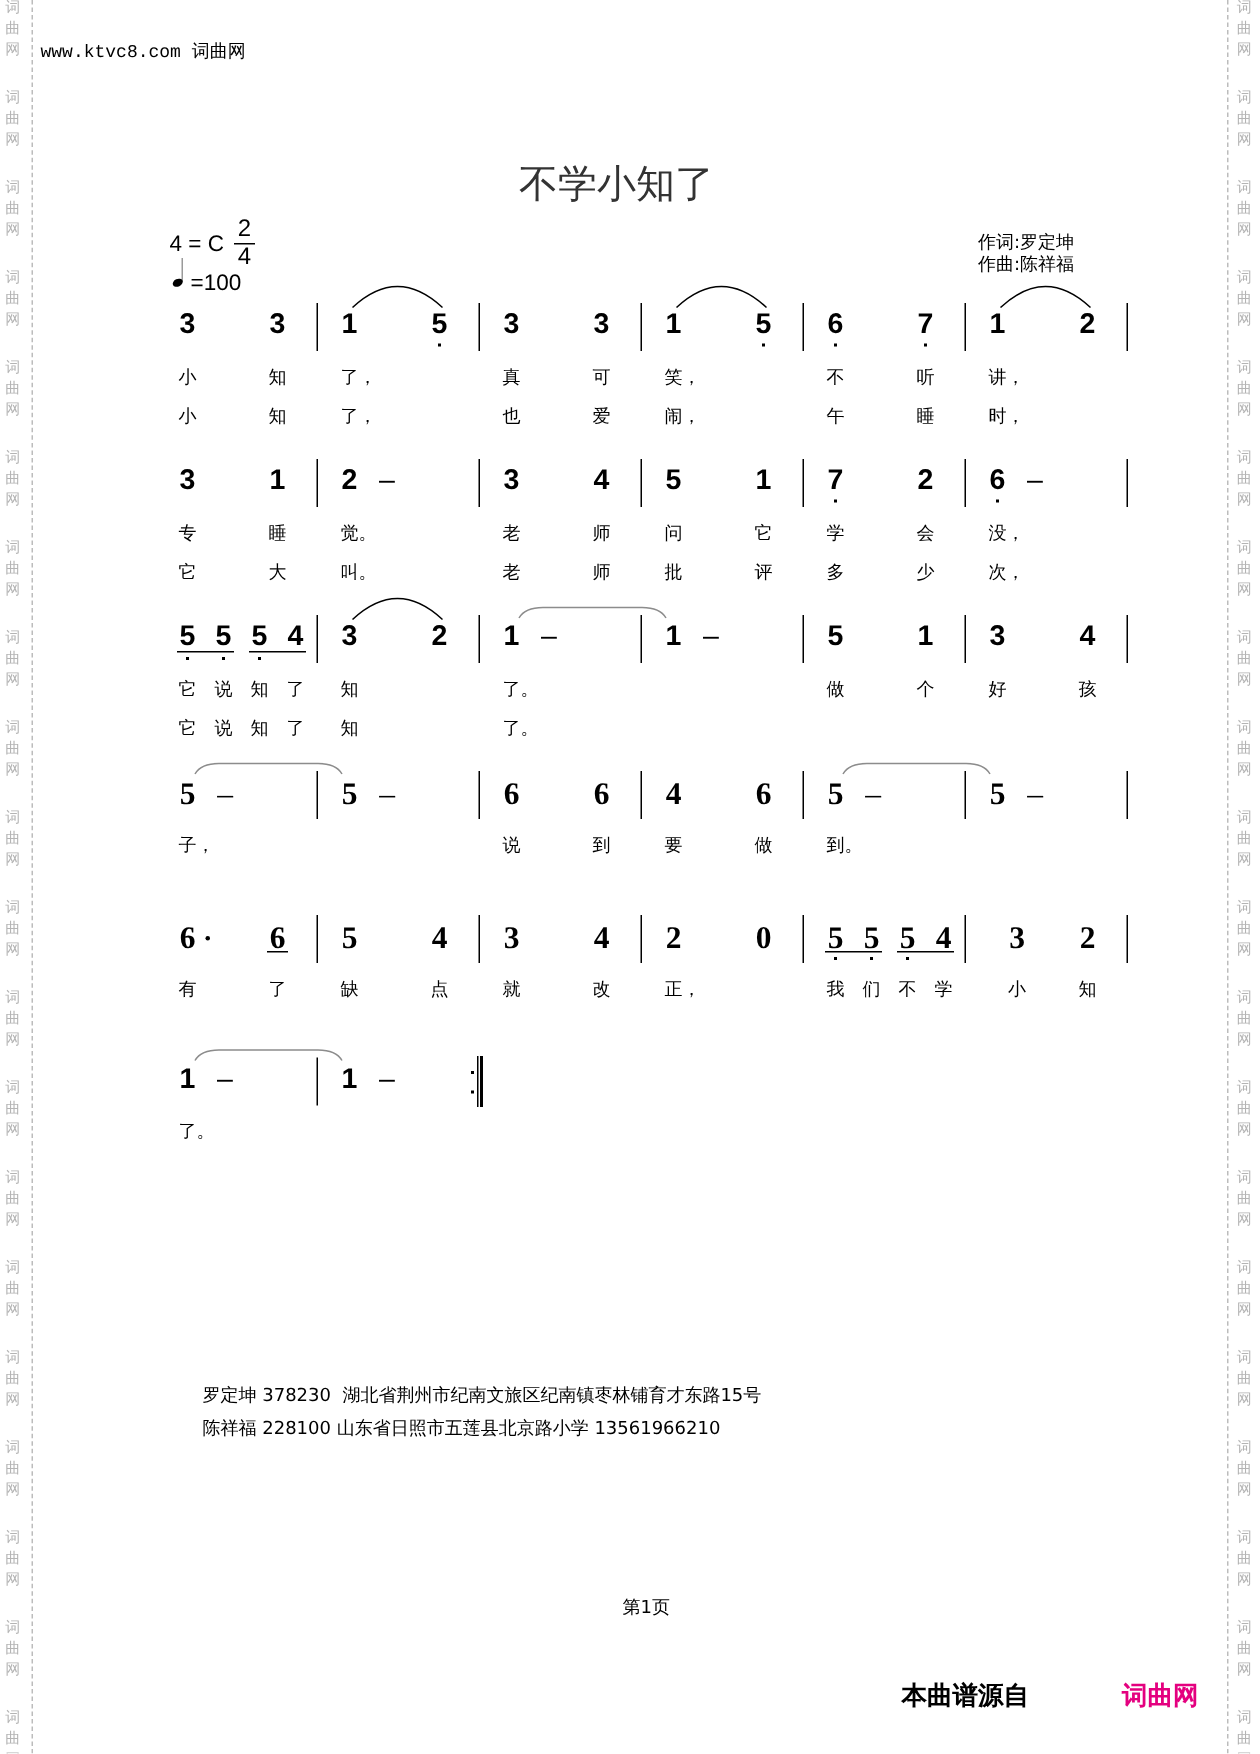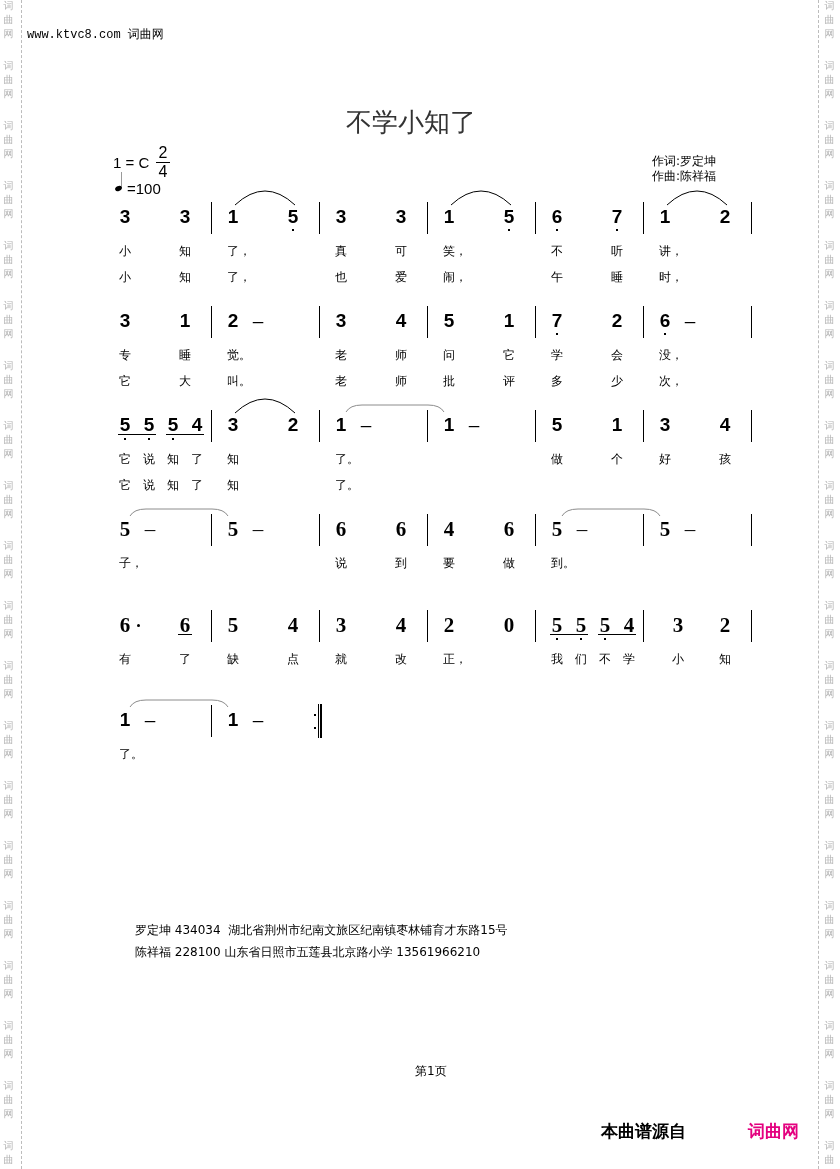--- a/index.html
+++ b/index.html
@@ -187,21 +187,21 @@
     <span class="wm-char" style="top: 1094px;">曲</span>
     <span class="wm-char" style="top: 1108px;">网</span>
     <span class="wm-char" style="top: 1140px;">词</span>
     <span class="wm-char" style="top: 1154px;">曲</span>
     <span class="wm-char" style="top: 1168px;">网</span>
   </div>
 
 <div class="abs site">www.ktvc8.com 词曲网</div>
 <div class="abs title">不学小知了</div>
 
-<div class="abs key">1 = C</div>
+<div class="abs key">4 = C</div>
 <div class="abs ts-num" style="top:144px">2</div>
 <div class="ts-line"></div>
 <div class="abs ts-num" style="top:163px">4</div>
 <div>
   <div class="q-stem"></div>
   <div class="q-head"></div>
 </div>
 <div class="abs tempo">=100</div>
 
 <div class="abs credit" style="top:153px">作词:罗定坤</div>
@@ -417,18 +417,18 @@
       <span class="note" style="left: 113px; top: 708px;">1</span>
       <span class="note dash" style="left: 138px; top: 708px;">–</span>
       <span class="lyric" style="left: 119px; top: 746px;">了。</span>
       <div class="bar" style="left: 211px; top: 705px;"></div>
       <span class="note" style="left: 221px; top: 708px;">1</span>
       <span class="note dash" style="left: 246px; top: 708px;">–</span>
       <div class="repeat-end" style="left: 313px; top: 704px;"></div>
     </div>
   </div>
 
-<div class="abs contact" style="top:922px">罗定坤 434034  湖北省荆州市纪南文旅区纪南镇枣林铺育才东路15号</div>
+<div class="abs contact" style="top:922px">罗定坤 378230  湖北省荆州市纪南文旅区纪南镇枣林铺育才东路15号</div>
 <div class="abs contact" style="top:944px">陈祥福 228100 山东省日照市五莲县北京路小学 13561966210</div>
 
 <div class="abs page-num">第1页</div>
 <div class="abs footer-label">本曲谱源自</div>
 <div class="abs footer-brand" style="color: rgb(228, 0, 127);">词曲网</div>
 
 </body></html>

